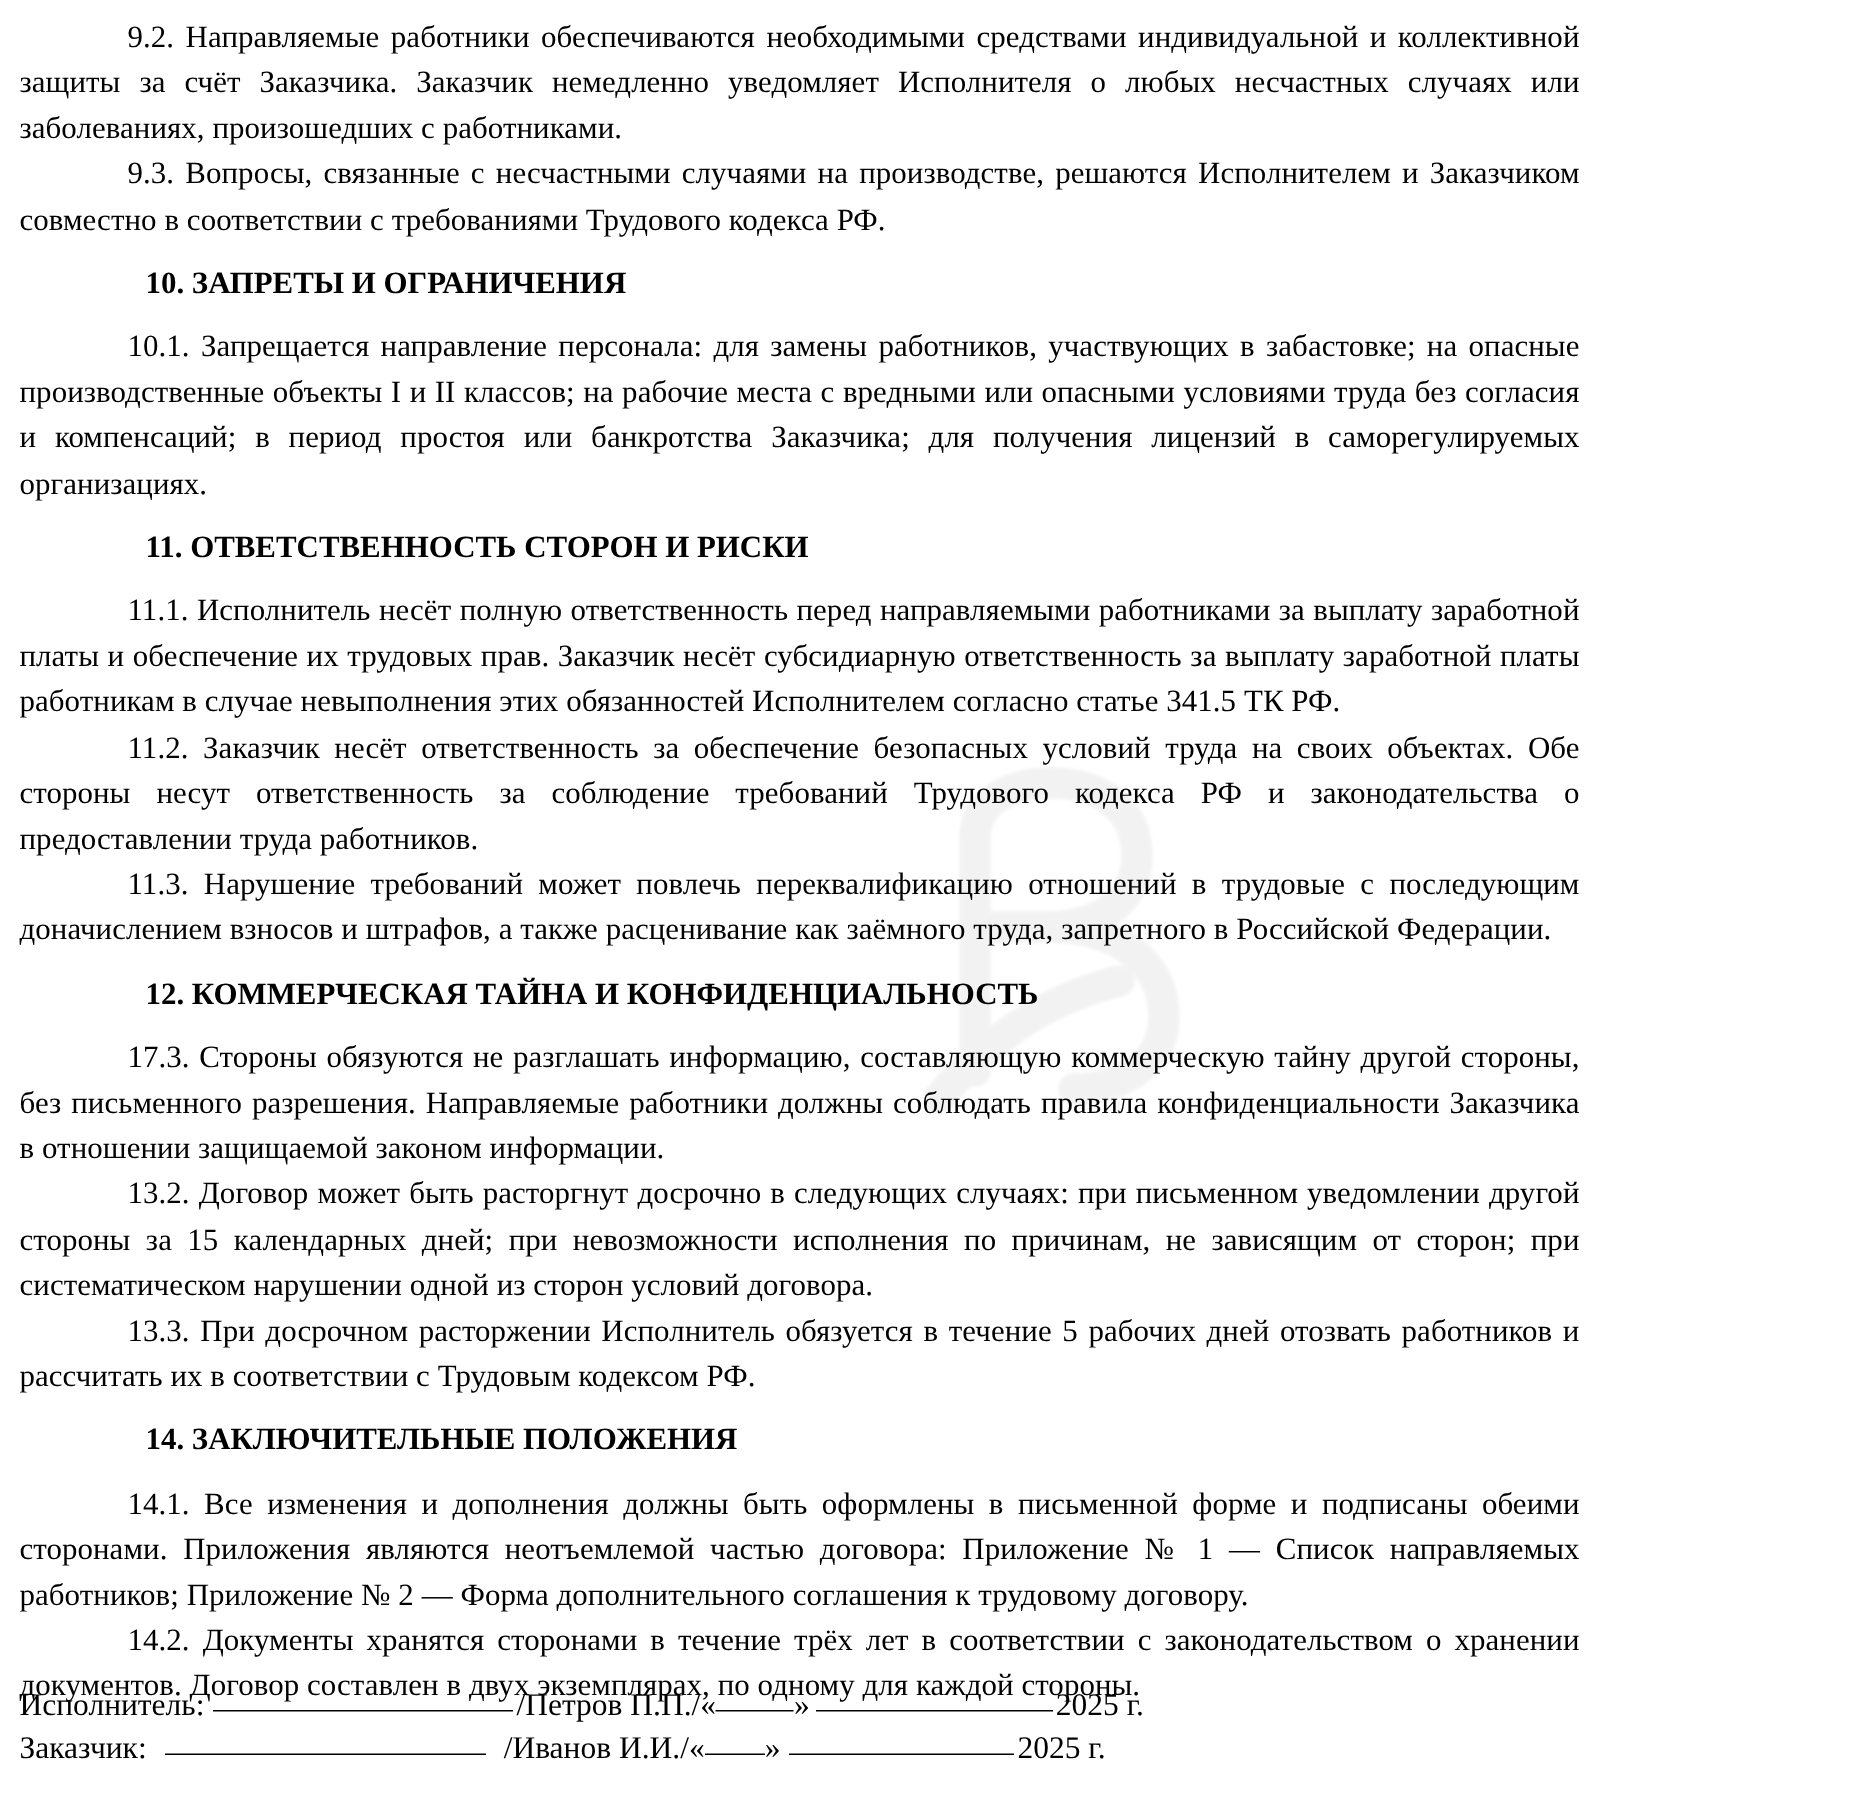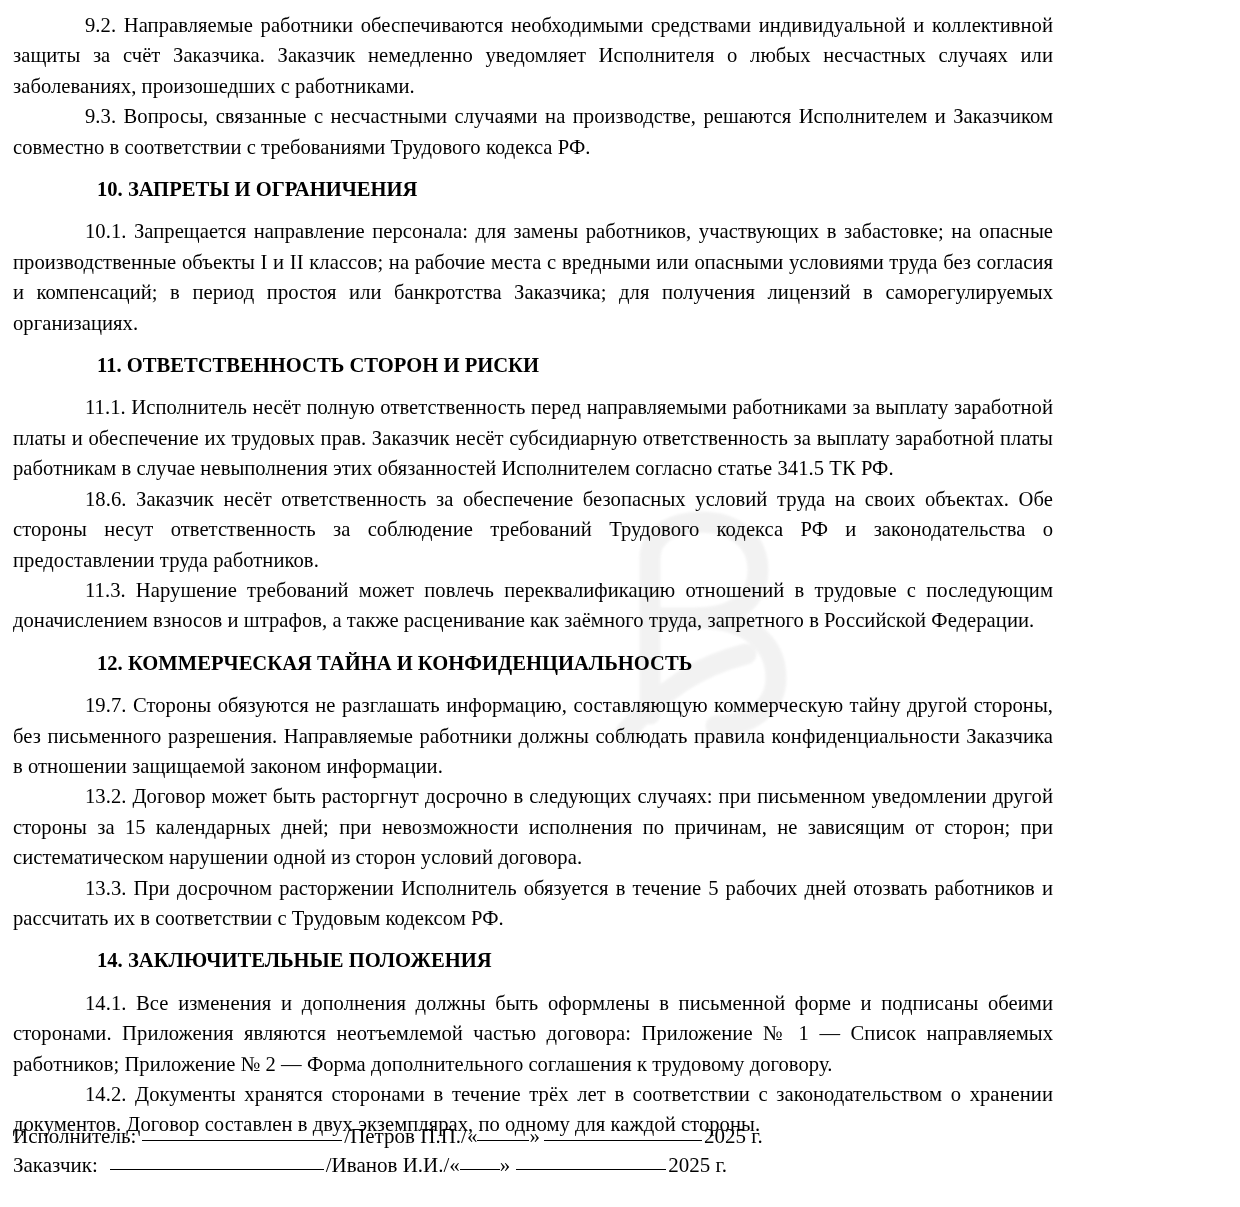--- a/index.html
+++ b/index.html
@@ -88,21 +88,21 @@
 
   
   .r1-rule1 { width: 200px; margin-left: 6px; }
   .r1-name  { margin-left: 2px; }
   .r1-quote-rule { width: 52px; }
   .r1-rule2 { width: 158px; margin-left: 4px; }
   .r1-year  { margin-left: 2px; }
 
   
   .r2-rule1 { width: 214px; margin-left: 12px; }
-  .r2-name  { margin-left: 2px; }
+  .r2-name  { margin-left: 12px; }
   .r2-quote-rule { width: 40px; }
   .r2-rule2 { width: 150px; margin-left: 6px; }
   .r2-year  { margin-left: 2px; }
 </style>
 </head>
 <body>
 
 <div id="watermark">
   <svg viewBox="0 0 100 100" xmlns="http://www.w3.org/2000/svg" aria-hidden="true">
     <g fill="none" stroke="#8a8a8a" stroke-width="7" stroke-linecap="round" stroke-linejoin="round">
@@ -116,25 +116,25 @@
 <div id="page">
 
   <p class="para">9.2. Направляемые работники обеспечиваются необходимыми средствами индивидуальной и коллективной защиты за счёт Заказчика. Заказчик немедленно уведомляет Исполнителя о любых несчастных случаях или заболеваниях, произошедших с работниками.</p>
   <p class="para">9.3. Вопросы, связанные с несчастными случаями на производстве, решаются Исполнителем и Заказчиком совместно в соответствии с требованиями Трудового кодекса РФ.</p>
 
   <h2 class="heading">10. ЗАПРЕТЫ И ОГРАНИЧЕНИЯ</h2>
   <p class="para">10.1. Запрещается направление персонала: для замены работников, участвующих в забастовке; на опасные производственные объекты I и II классов; на рабочие места с вредными или опасными условиями труда без согласия и компенсаций; в период простоя или банкротства Заказчика; для получения лицензий в саморегулируемых организациях.</p>
 
   <h2 class="heading">11. ОТВЕТСТВЕННОСТЬ СТОРОН И РИСКИ</h2>
   <p class="para">11.1. Исполнитель несёт полную ответственность перед направляемыми работниками за выплату заработной платы и обеспечение их трудовых прав. Заказчик несёт субсидиарную ответственность за выплату заработной платы работникам в случае невыполнения этих обязанностей Исполнителем согласно статье 341.5 ТК РФ.</p>
-  <p class="para">18.6. Заказчик несёт ответственность за обеспечение безопасных условий труда на своих объектах. Обе стороны несут ответственность за соблюдение требований Трудового кодекса РФ и законодательства о предоставлении труда работников.</p>
+  <p class="para">11.2. Заказчик несёт ответственность за обеспечение безопасных условий труда на своих объектах. Обе стороны несут ответственность за соблюдение требований Трудового кодекса РФ и законодательства о предоставлении труда работников.</p>
   <p class="para">11.3. Нарушение требований может повлечь переквалификацию отношений в трудовые с последующим доначислением взносов и штрафов, а также расценивание как заёмного труда, запретного в Российской Федерации.</p>
 
   <h2 class="heading">12. КОММЕРЧЕСКАЯ ТАЙНА И КОНФИДЕНЦИАЛЬНОСТЬ</h2>
-  <p class="para">19.7. Стороны обязуются не разглашать информацию, составляющую коммерческую тайну другой стороны, без письменного разрешения. Направляемые работники должны соблюдать правила конфиденциальности Заказчика в отношении защищаемой законом информации.</p>
+  <p class="para">17.3. Стороны обязуются не разглашать информацию, составляющую коммерческую тайну другой стороны, без письменного разрешения. Направляемые работники должны соблюдать правила конфиденциальности Заказчика в отношении защищаемой законом информации.</p>
 
   <p class="para">13.2. Договор может быть расторгнут досрочно в следующих случаях: при письменном уведомлении другой стороны за 15 календарных дней; при невозможности исполнения по причинам, не зависящим от сторон; при систематическом нарушении одной из сторон условий договора.</p>
   <p class="para">13.3. При досрочном расторжении Исполнитель обязуется в течение 5 рабочих дней отозвать работников и рассчитать их в соответствии с Трудовым кодексом РФ.</p>
 
   <h2 class="heading">14. ЗАКЛЮЧИТЕЛЬНЫЕ ПОЛОЖЕНИЯ</h2>
   <p class="para">14.1. Все изменения и дополнения должны быть оформлены в письменной форме и подписаны обеими сторонами. Приложения являются неотъемлемой частью договора: Приложение № 1 — Список направляемых работников; Приложение № 2 — Форма дополнительного соглашения к трудовому договору.</p>
   <p class="para">14.2. Документы хранятся сторонами в течение трёх лет в соответствии с законодательством о хранении документов. Договор составлен в двух экземплярах, по одному для каждой стороны.</p>
 
 </div>
 

